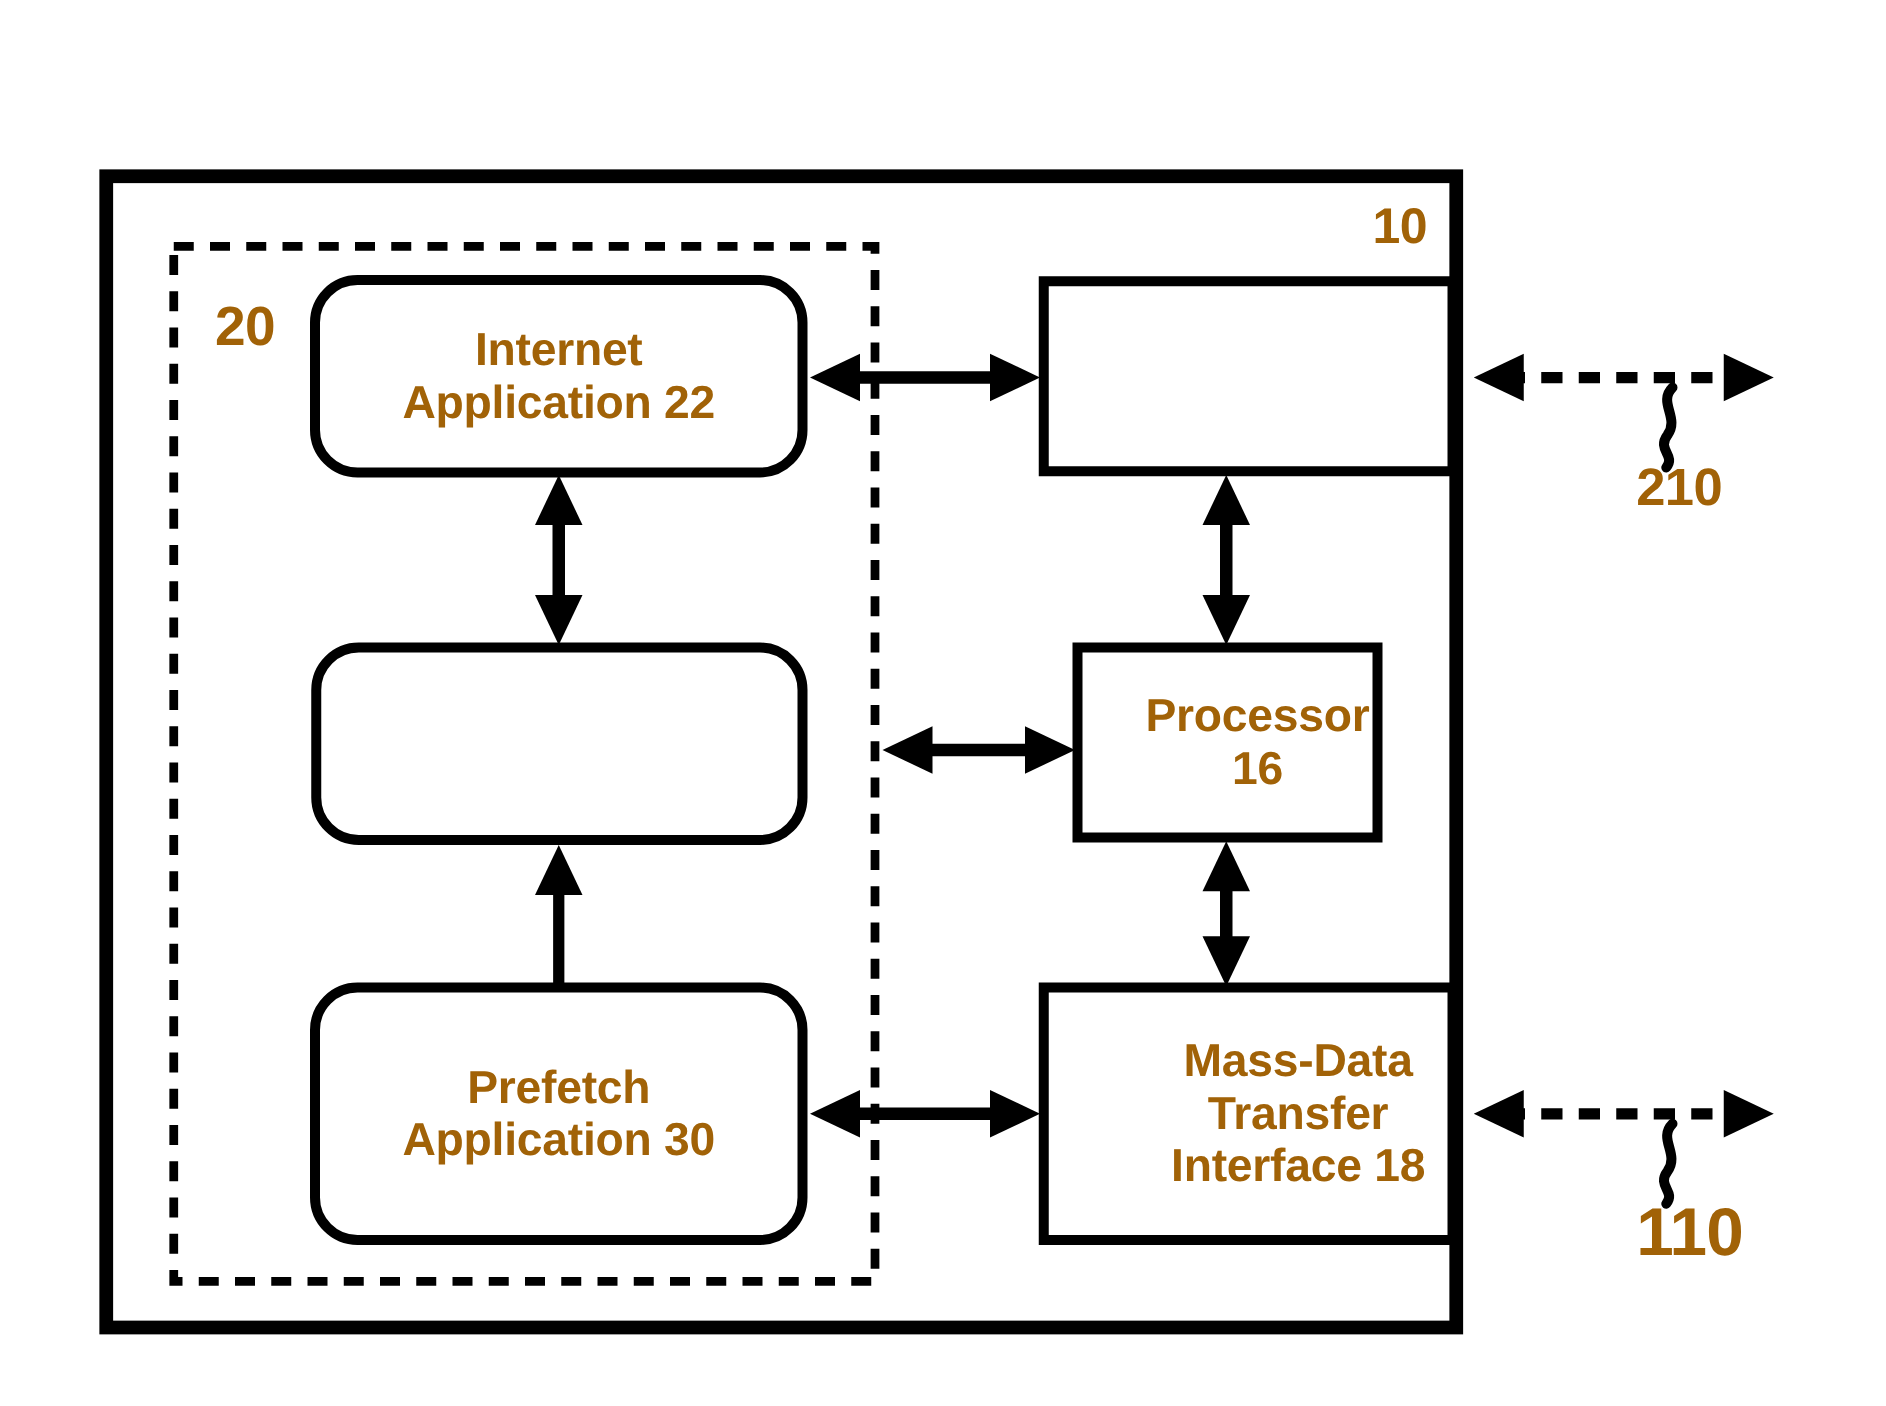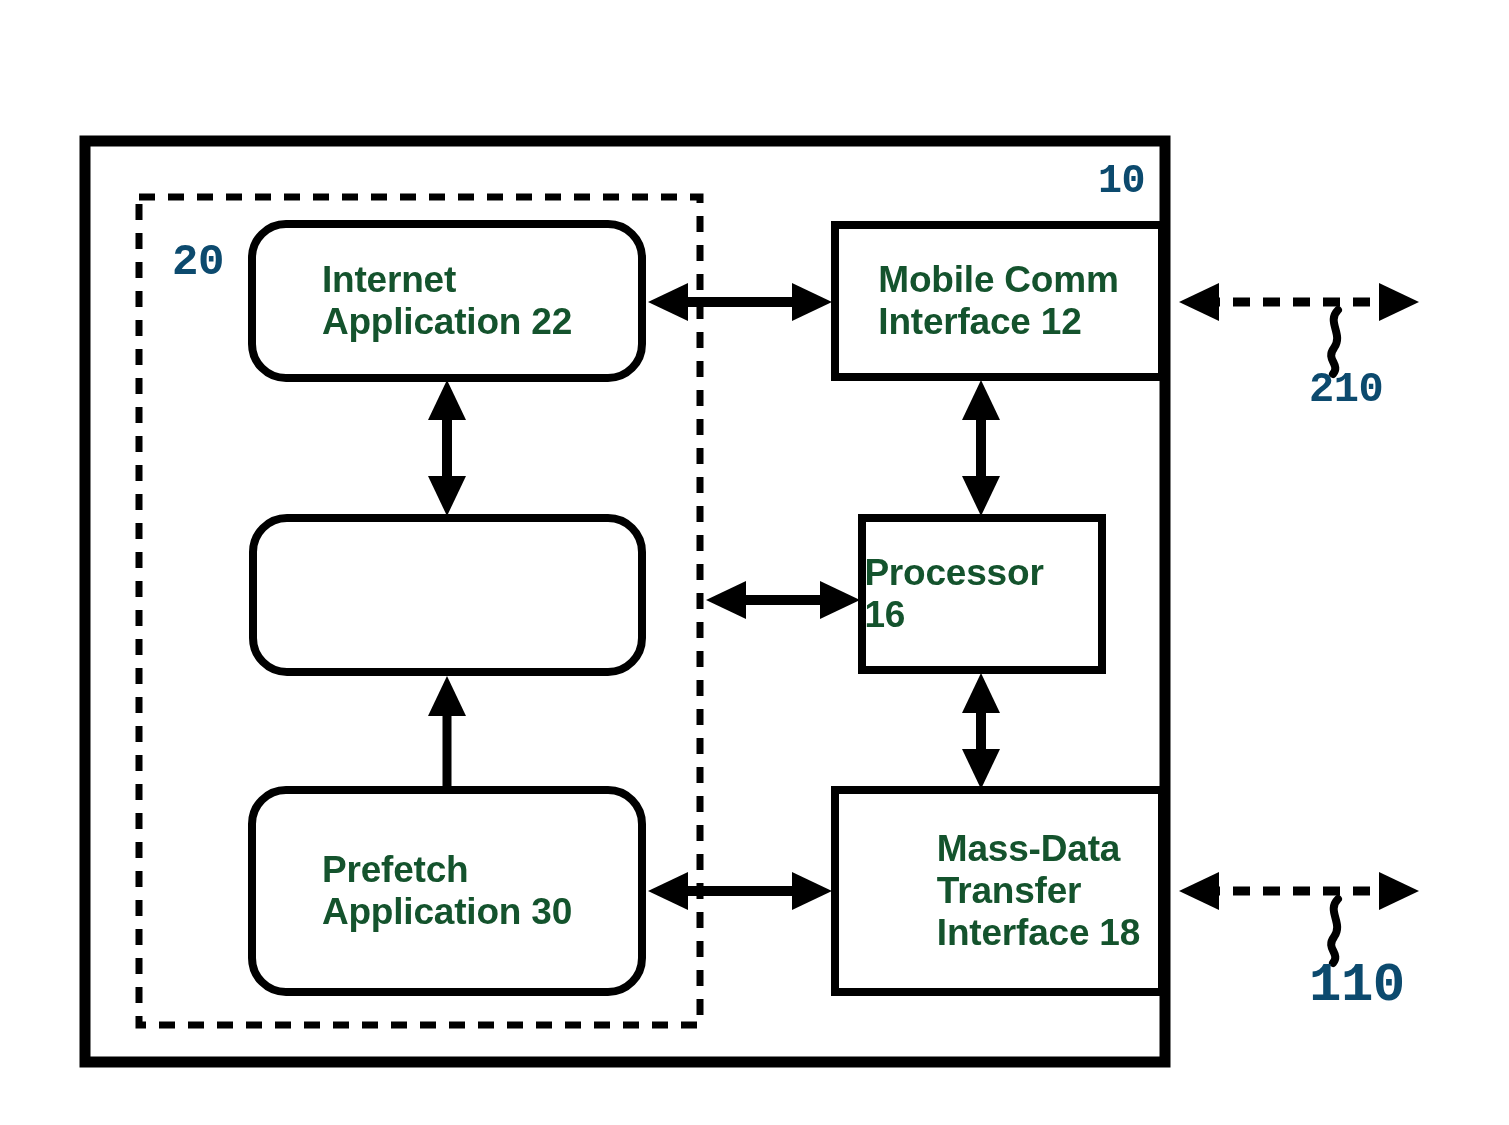--- a/index.html
+++ b/index.html
@@ -24,33 +24,34 @@
     top: 0;
     width: 1509px;
     height: 1125px;
     display: block;
   }
   .node-text {
     position: absolute;
     display: flex;
     align-items: center;
     justify-content: center;
+    text-align: center;
     font-family: "Liberation Sans", sans-serif;
     font-weight: bold;
-    color: #14532d;
+    color: #a16207;
     line-height: 1.14;
     letter-spacing: -0.2px;
     white-space: pre-line;
     pointer-events: none;
   }
   .ref-label {
     position: absolute;
-    font-family: Liberation Mono, monospace;
+    font-family: Liberation Sans, sans-serif;
     font-weight: bold;
-    color: #0c4a6e;
+    color: #a16207;
     letter-spacing: -0.5px;
   }
 </style>
 </head>
 <body>
 
 <div id="figure-root">
 
   <svg id="figure-svg" viewBox="0 0 1509 1125" xmlns="http://www.w3.org/2000/svg">
 
@@ -133,24 +134,22 @@
 
   <div class="ref-label" style="left:172px; top:237px; font-size:44px;">20</div>
 
   <div class="node-text" style="left:252px; top:224px; width:390px; height:154px; font-size:37px;">Internet
 Application 22</div>
 
 
   <div class="node-text" style="left:252px; top:790px; width:390px; height:202px; font-size:37px;">Prefetch
 Application 30</div>
 
-  <div class="node-text" style="left:835px; top:225px; width:327px; height:152px; font-size:37px;">Mobile Comm
-Interface 12</div>
 
-  <div class="node-text" style="left:834px; top:518px; width:240px; height:152px; font-size:37px;">Processor
+  <div class="node-text" style="left:886px; top:518px; width:240px; height:152px; font-size:37px;">Processor
 16</div>
 
   <div class="node-text" style="left:875px; top:790px; width:327px; height:202px; font-size:37px;">Mass-Data
 Transfer
 Interface 18</div>
 
   <div class="ref-label" style="left:1309px; top:366px; font-size:42px;">210</div>
 
   <div class="ref-label" style="left:1309px; top:955px; font-size:54px;">110</div>
 

